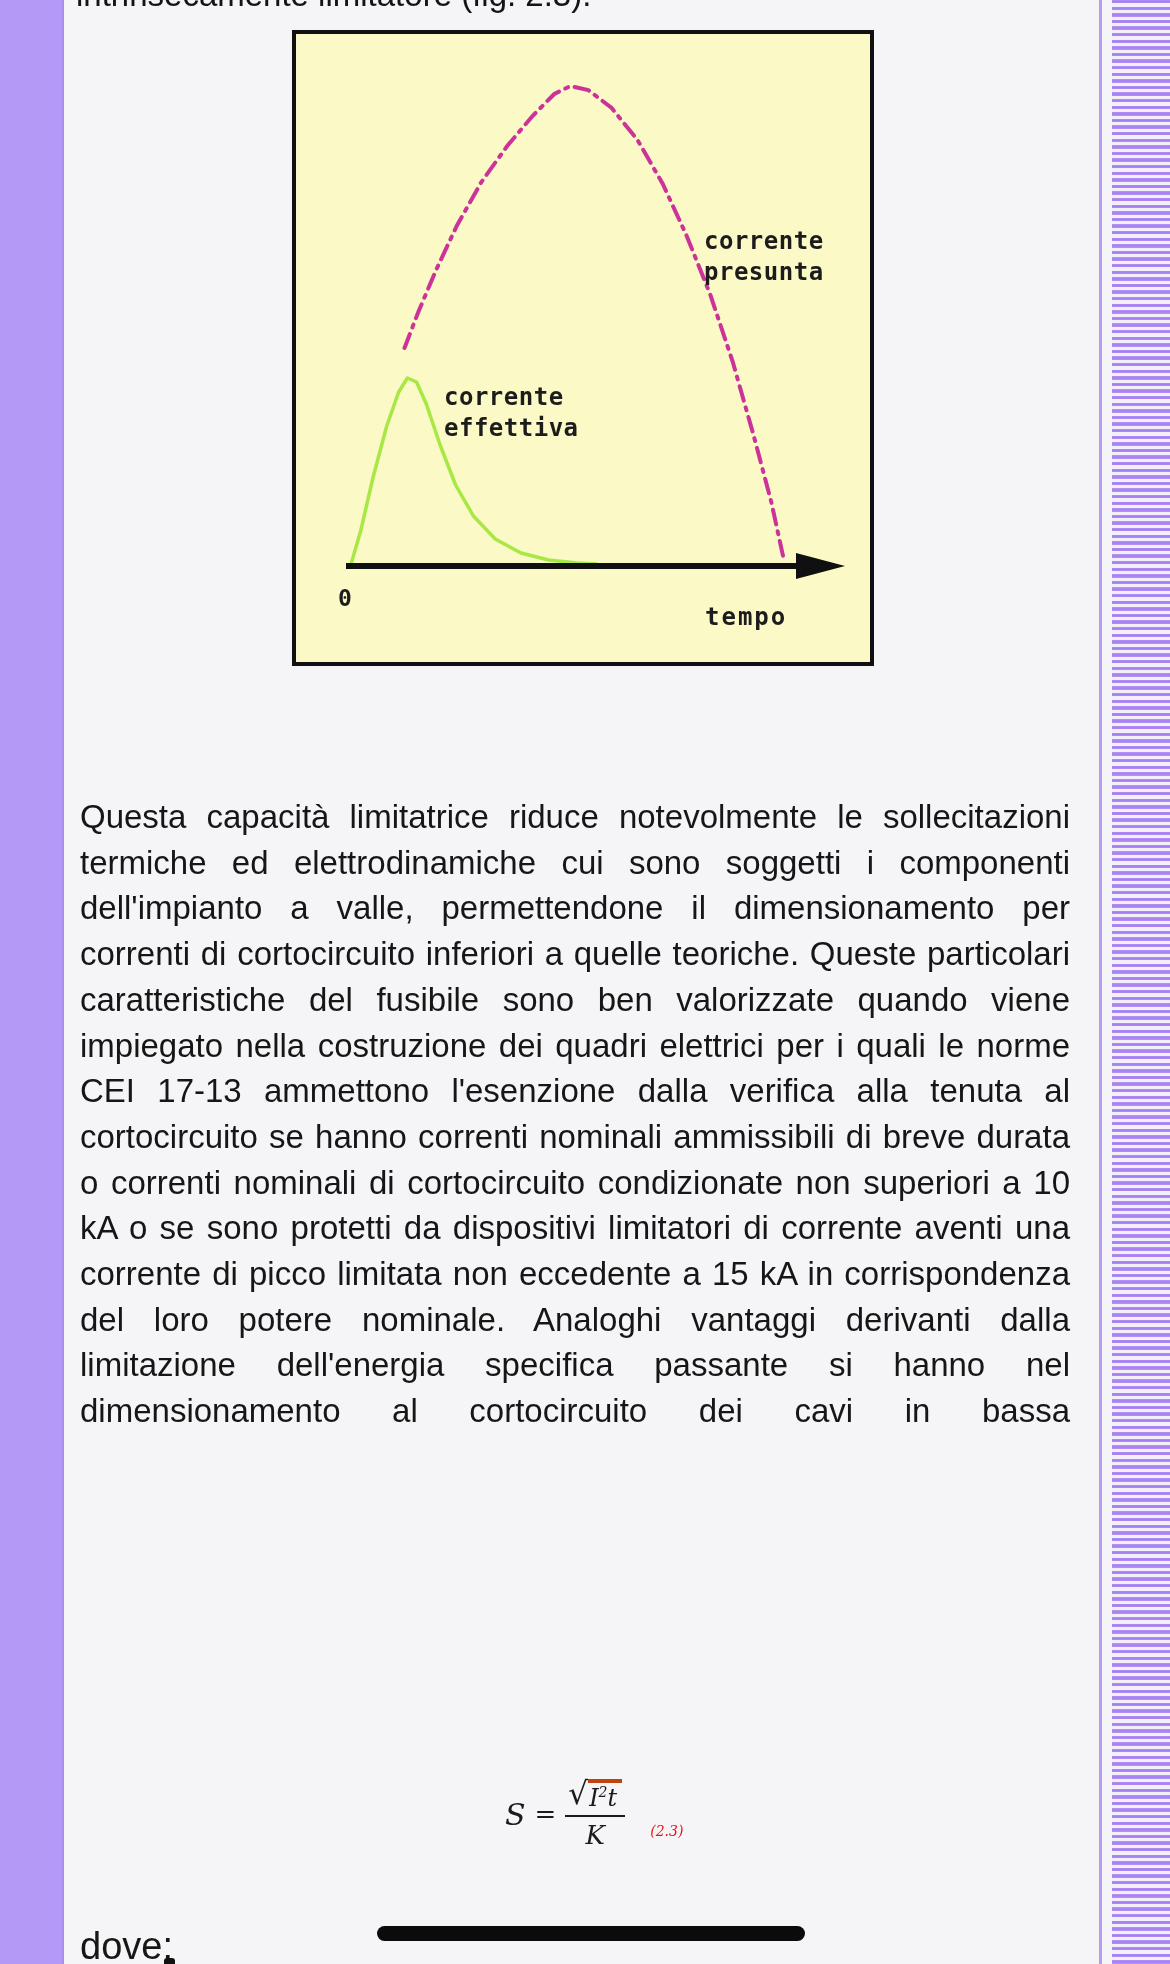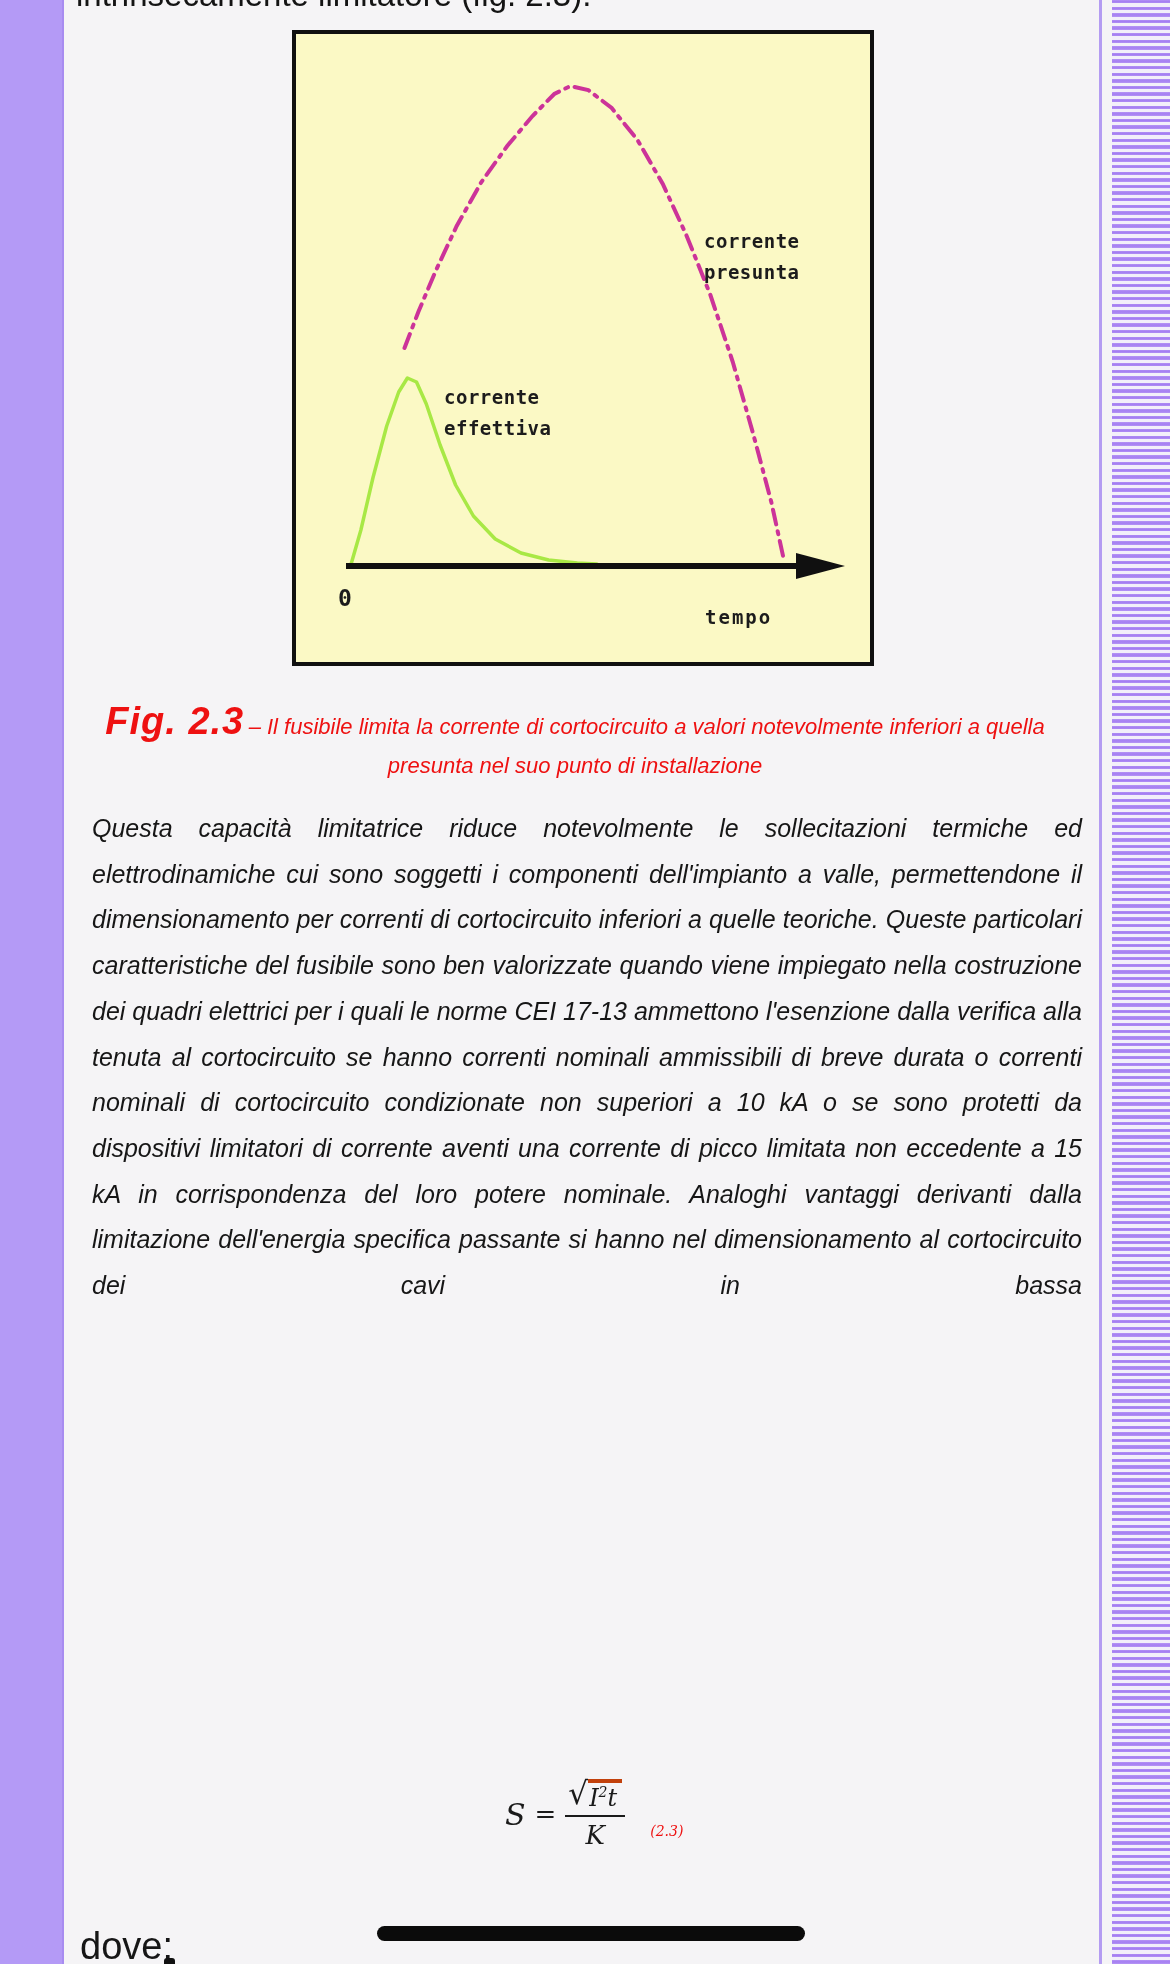--- a/index.html
+++ b/index.html
@@ -17,37 +17,37 @@
       #f2effa 3.4px, #f2effa 6.6px);}
 
   
   .top-cut{position:absolute; left:76px; top:-24px; font-size:33px; color:#141414; white-space:nowrap;}
 
   
   .chart-box{position:absolute; left:292px; top:30px; width:582px; height:636px;
     box-sizing:border-box; border:4px solid #101010; background:var(--chart-bg,#fbf9c5);}
   .chart-box svg{position:absolute; left:0; top:0;}
   .chart-label{position:absolute; font-family:"DejaVu Sans Mono", monospace; font-weight:700;
-    color:#1c1c1c; font-size:19px; line-height:31px; letter-spacing:0.5px; white-space:nowrap;}
+    color:#1c1c1c; font-size:24px; line-height:31px; letter-spacing:0.5px; white-space:nowrap;}
   .lbl-presunta{left:408px; top:192px;}
   .lbl-effettiva{left:148px; top:348px;}
   .lbl-zero{left:42px; top:552px; font-size:23px; line-height:24px;}
   .lbl-tempo{left:409px; top:568px; letter-spacing:2px;}
 
   
   .caption{position:absolute; left:80px; top:700px; width:990px; text-align:center;
     color:var(--red,#ee1111); font-style:italic;}
   .caption .fig{font-size:38px; font-weight:700; letter-spacing:1px;}
   .caption .rest{font-size:22px;}
   .caption .line2{font-size:22px; margin-top:10px;}
 
   
-  .para-a{position:absolute; left:80px; top:794px; width:990px; margin:12px;
-    font-size:25px; line-height:45.7px; color:#161616;
-    text-align:justify; text-align-last:justify;font-style:italic;}
+  .para-a{position:absolute; left:80px; top:794px; width:990px; margin:0;
+    font-size:33px; line-height:45.7px; color:#161616;
+    text-align:justify; text-align-last:justify;}
   .para-b{position:absolute; left:80px; top:1522px; width:990px; margin:0;
     font-size:33px; line-height:61px; color:#161616; text-align:justify;}
   .para-b .blue{color:var(--blue,#1c1ce0);}
 
   
   .formula{position:absolute; left:505px; top:1772px; height:84px; display:flex;
     align-items:center; gap:9px; font-family:"DejaVu Serif", serif;
     font-style:italic; color:#1a1a1a;}
   .f-lhs{font-size:30px;}
   .f-eq{font-size:26px;}
@@ -90,25 +90,20 @@
       <div>presunta</div>
     </div>
     <div class="chart-label lbl-effettiva">
       <div>corrente</div>
       <div>effettiva</div>
     </div>
     <div class="chart-label lbl-zero">0</div>
     <div class="chart-label lbl-tempo">tempo</div>
   </div>
 
-  <div class="caption">
-    <span class="fig">Fig. 2.3</span>
-    <span class="rest">– Il fusibile limita la corrente di cortocircuito a valori notevolmente inferiori  a quella</span>
-    <div class="line2">presunta nel suo punto di installazione</div>
-  </div>
 
   <p class="para-a">Questa capacità limitatrice riduce notevolmente le sollecitazioni termiche ed elettrodinamiche cui sono soggetti i componenti dell'impianto a valle, permettendone il dimensionamento per correnti di cortocircuito inferiori a quelle teoriche. Queste particolari caratteristiche del fusibile sono ben valorizzate quando viene impiegato nella costruzione dei quadri elettrici per i quali le norme CEI 17-13 ammettono l'esenzione dalla verifica alla tenuta al cortocircuito se hanno correnti nominali ammissibili di breve durata o correnti nominali di cortocircuito condizionate non superiori a 10 kA  o se sono protetti da dispositivi limitatori di corrente aventi una corrente di picco limitata non eccedente a 15 kA in corrispondenza del loro potere nominale.  Analoghi vantaggi derivanti dalla limitazione dell'energia specifica passante si hanno nel dimensionamento al cortocircuito  dei cavi in bassa</p>
 
 
   <div class="formula">
     <span class="f-lhs">S</span>
     <span class="f-eq">=</span>
     <span class="f-frac">
       <span class="f-num">
         <span class="f-rad">√</span>

